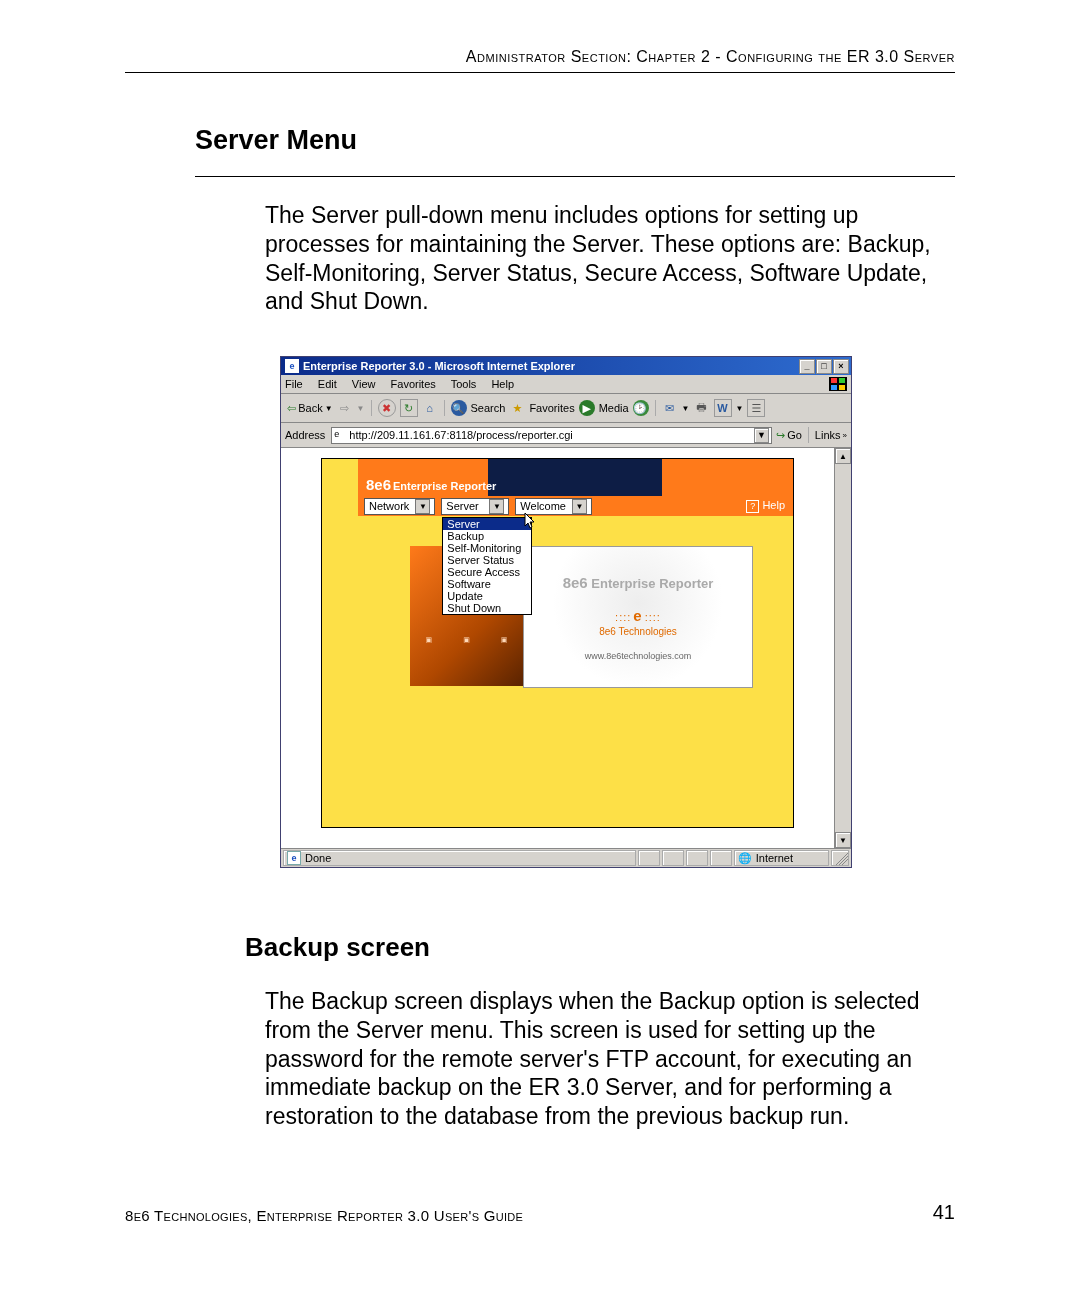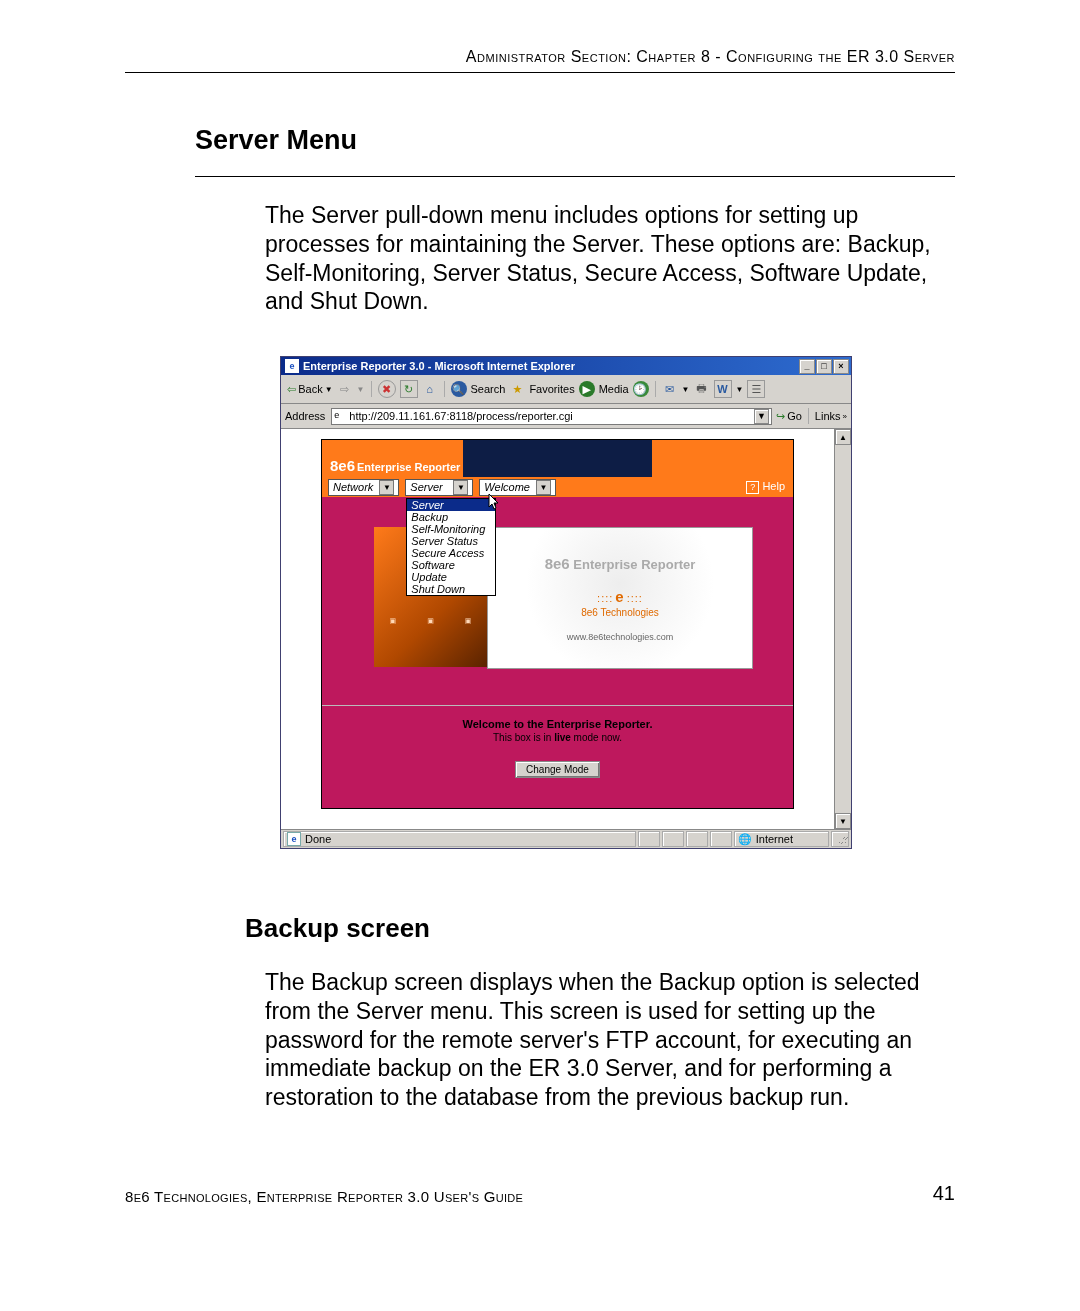--- a/index.html
+++ b/index.html
@@ -133,36 +133,36 @@
   }
   .client-main { flex:1; background:#fff; position:relative; overflow:hidden; }
   .client-scroll {
     width:16px; background:#d6d3ce; border-left:1px solid #888;
     display:flex; flex-direction:column; justify-content:space-between; align-items:center;
   }
   .scroll-btn { width:14px; height:14px; background:#d6d3ce; border:1px solid #888; box-shadow:inset 1px 1px 0 #fff; display:flex;align-items:center;justify-content:center;font-size:8px; }
   
   .app {
     position:absolute; left:40px; right:40px; top:10px; bottom:20px;
-    border:1px solid #000; background:#be185d;
+    border:1px solid #000; background:#fde047;padding-left:36px;
   }
   .app-banner {
     height:34px; background:linear-gradient(to right,#ff7a1a 0%,#ff7a1a 30%,#0d1d45 30%,#0d1d45 70%,#ff7a1a 70%);
     display:flex; align-items:flex-end; padding:0 8px 3px 8px;
   }
   .app-banner .logo { color:#fff; font-weight:700; font-size:12px; }
   .app-banner .logo b { color:#fff; font-size:15px; font-weight:800; }
   .app-banner .prod { color:#fff; font-size:11px; margin-left:2px; }
   .app-menurow {
     background:#ff7a1a; height:20px; display:flex; align-items:center; gap:6px;
     padding:0 6px; font-size:11px; position:relative;
   }
   .app-menurow .sel {
     display:flex; align-items:center; background:#fff; border:1px solid #555;
-    height:15px; padding:0 4px; min-width:58px; justify-content:space-between;font-style:italic;
+    height:15px; padding:0 4px; min-width:58px; justify-content:space-between;
   }
   .app-menurow .sel .arrow {
     width:13px; height:13px; background:#d6d3ce; border:1px solid #777;
     display:flex;align-items:center;justify-content:center; font-size:8px; margin-left:6px;
   }
   .help-text { position:absolute; right:8px; color:#fff; font-size:11px; }
   .help-text .q {
     display:inline-block; width:11px; height:11px; border:1px solid #fff; text-align:center; line-height:10px;
     margin-right:3px; font-size:9px;
   }
@@ -237,21 +237,21 @@
                       transparent 80%, #888 80%, #888 82%, transparent 82%);
   }
   .globe { color:#2a6; font-size:11px; }
   .e-icon-small { width:12px;height:12px;display:inline-flex;align-items:center;justify-content:center;background:#fff;color:#1a4fc0;border:1px solid #7aa;font-size:9px;font-weight:700;}
 </style>
 </head>
 <body>
 
 <div class="page">
 
-  <div class="running-head">Administrator Section: Chapter 8 - Configuring the ER 3.0 Server</div>
+  <div class="running-head">Administrator Section: Chapter 2 - Configuring the ER 3.0 Server</div>
   <hr class="rule">
 
   <h2 class="section-title">Server Menu</h2>
   <hr class="subrule">
 
   <p class="body">The Server pull-down menu includes options for setting up processes for maintaining the Server. These options are: Backup, Self-Monitoring, Server Status, Secure Access, Software Update, and Shut Down.</p>
 
   <div class="figure-wrap">
     <div class="ie-window">
 
@@ -260,20 +260,38 @@
           <span class="e-icon">e</span>
           <span>Enterprise Reporter 3.0 - Microsoft Internet Explorer</span>
         </span>
         <span class="win-btns">
           <span class="win-btn">_</span>
           <span class="win-btn">□</span>
           <span class="win-btn">×</span>
         </span>
       </div>
 
+      <div class="ie-menubar">
+        <span class="menus">
+          <span>File</span>
+          <span>Edit</span>
+          <span>View</span>
+          <span>Favorites</span>
+          <span>Tools</span>
+          <span>Help</span>
+        </span>
+        <span class="ms-flag">
+          <svg viewBox="0 0 14 12">
+              <rect x="0" y="0" width="6" height="5" fill="#f33"></rect>
+              <rect x="8" y="0" width="6" height="5" fill="#3c3"></rect>
+              <rect x="0" y="7" width="6" height="5" fill="#39f"></rect>
+              <rect x="8" y="7" width="6" height="5" fill="#fc0"></rect>
+            </svg>
+        </span>
+      </div>
 
       <div class="ie-toolbar">
         <span style="display:flex;align-items:center;gap:2px;">
           <span style="color:#2a7a2a;">⇦</span>
           <span>Back</span>
           <span style="font-size:8px;">▼</span>
         </span>
         <span class="tb-ico" style="color:#888;">⇨</span>
         <span style="font-size:8px;color:#888;">▼</span>
         <span class="tb-sep"></span>
@@ -368,27 +386,20 @@
                   <b>8e6</b> <span>Enterprise Reporter</span>
                 </div>
                 <div class="dots-logo">
                   ::::<span class="anth">e</span>::::
                 </div>
                 <div class="tech">8e6 Technologies</div>
                 <div class="url">www.8e6technologies.com</div>
               </div>
             </div>
 
-            <div class="app-footer">
-              <div class="welcome">Welcome to the Enterprise Reporter.</div>
-              <div class="mode">
-                <span>This box is in </span><b>live</b><span> mode now.</span>
-              </div>
-              <span class="change-btn">Change Mode</span>
-            </div>
 
           </div>
         </div>
         <div class="client-scroll">
           <span class="scroll-btn">▲</span>
           <span class="scroll-btn">▼</span>
         </div>
       </div>
 
       <div class="ie-status">

